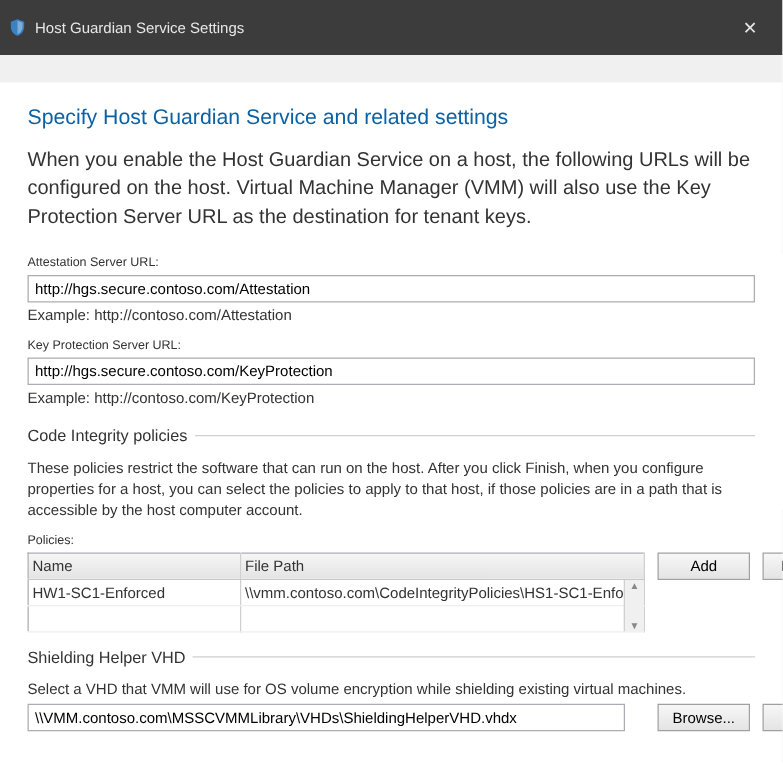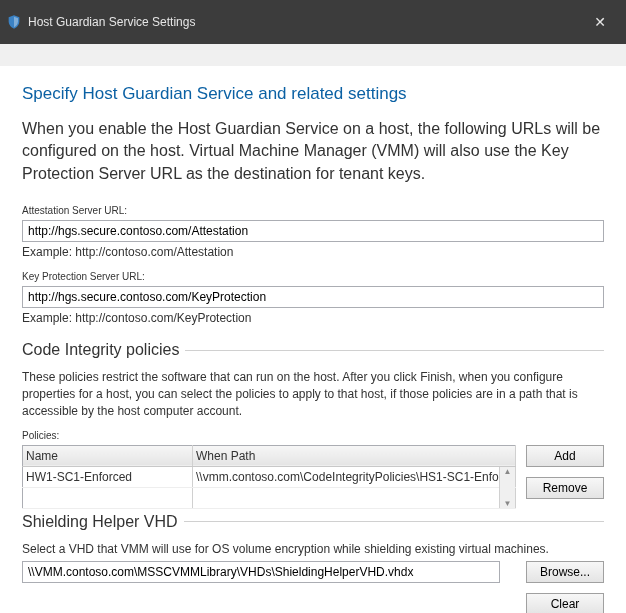--- a/index.html
+++ b/index.html
@@ -49,21 +49,21 @@
       width: 100%;
       border: 1px solid #abadb3;
       padding: 3px 5px;
       font-size: 12px;
       font-family: inherit;
       height: 22px;
       background: #fff;
     }
     .example { font-size: 12px; color: #333; margin-top: 3px; margin-bottom: 12px; }
     .group-label {
-      font-size: 16px;
+      font-size: 13px;
       color: #333;
       display: flex;
       align-items: center;
       gap: 6px;
       margin-bottom: 10px;
       margin-top: 4px;
     }
     .group-label .line { flex: 1; height: 1px; background: #d0d0d0; }
     .group-desc { font-size: 12px; color: #333; line-height: 1.4; margin-bottom: 10px; }
     .policies-row { display: flex; gap: 10px; align-items: flex-start; }
@@ -99,21 +99,21 @@
       width: 16px;
       background: #f0f0f0;
       border-left: 1px solid #d0d0d0;
       display: flex;
       flex-direction: column;
       justify-content: space-between;
       font-size: 8px;
       color: #888;
       text-align: center;
     }
-    .btncol { width: 78px; display: flex; flex-direction: column; gap: 10px; }
+    .btncol { width: 78px; display: flex; gap: 10px; }
     .btn {
       background: linear-gradient(#f7f7f7, #e4e4e4);
       border: 1px solid #a0a0a0;
       padding: 3px 0;
       font-size: 12px;
       font-family: inherit;
       cursor: pointer;
       min-width: 74px;
       text-align: center;
     }
@@ -168,21 +168,21 @@
   <div class="policies-row">
     <div class="policies-table-wrap table-scrollwrap">
       <table class="policies-table">
         <colgroup>
             <col style="width:170px">
             <col>
           </colgroup>
         <thead>
           <tr>
             <th>Name</th>
-            <th>When Path</th>
+            <th>File Path</th>
           </tr>
         </thead>
         <tbody>
           <tr>
             <td>HW1-SC1-Enforced</td>
             <td>\\vmm.contoso.com\CodeIntegrityPolicies\HS1-SC1-Enfo...</td>
           </tr>
           <tr>
             <td>&nbsp;</td>
               <td>&nbsp;</td>

